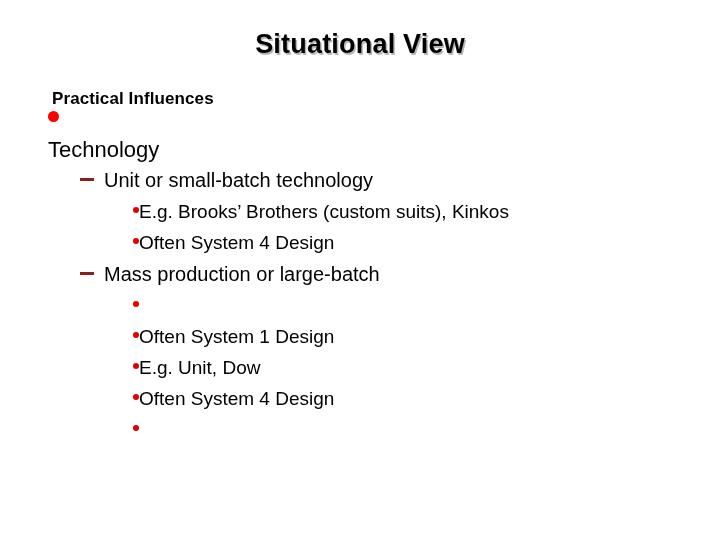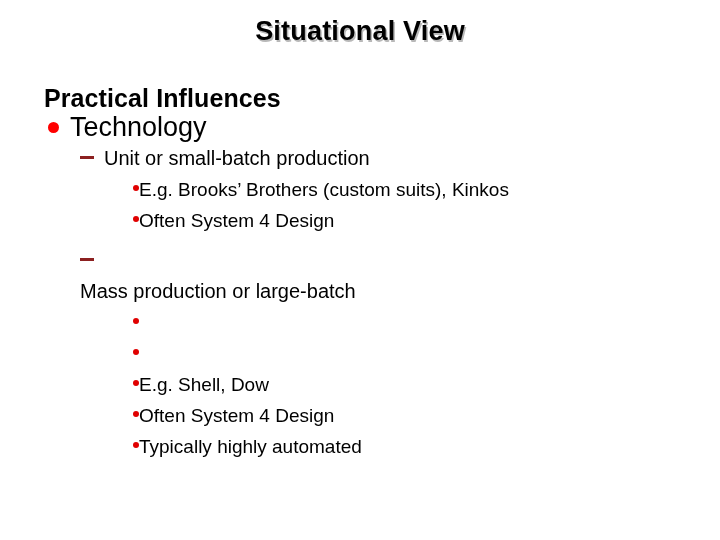--- a/index.html
+++ b/index.html
@@ -20,21 +20,21 @@
     left: 0; top: 0;
     width: 720px;
     height: 540px;
     background: #ffffff;
   }
 
   
   .slide-title {
     position: absolute;
     left: 0;
-    top: 16px;
+    top: 29px;
     width: 720px;
     text-align: center;
     font-size: 27px;
     font-weight: bold;
     color: #000000;
     letter-spacing: 0.2px;
     text-shadow: 1.5px 1.5px 0 #b8b8b8;
     white-space: nowrap;
   }
 
@@ -48,32 +48,33 @@
 
   .line {
     display: flex;
     align-items: baseline;
     white-space: nowrap;
     color: #000000;
   }
 
   
   .lvl0 {
-    font-size: 25px;
+    font-size: 17px;
     font-weight: bold;
     line-height: 27px;
-    margin-left: 0px;
+    margin-left: 8px;
   }
   .lvl0 .txt { letter-spacing: 0.1px; }
 
   
   .lvl1 {
-    font-size: 27px;
+    font-size: 22px;
     line-height: 31px;
     margin-left: 4px;
+    flex-direction: column;
   }
   .lvl1 .bullet {
     display: inline-block;
     width: 22px;
     flex: 0 0 22px;
     color: #ff0000;
     font-size: 16px;
     line-height: 1;
     position: relative;
     top: -3px;
@@ -124,21 +125,21 @@
     display: inline-block;
     width: 6px;
     height: 6px;
     border-radius: 50%;
     background: #e00000;
     position: relative;
     top: -5px;
   }
 
   
-  .gap-top { margin-top: 9px; flex-direction: column; }
+  .gap-top { margin-top: 1px; }
 </style>
 </head>
 <body>
 
 <div class="slide">
 
   <div class="slide-title">Situational View</div>
 
   <div class="body-block">
 
@@ -146,21 +147,21 @@
       <span class="txt">Practical Influences</span>
     </div>
 
     <div class="line lvl1">
       <span class="bullet"><span class="dot"></span></span>
       <span class="txt">Technology</span>
     </div>
 
     <div class="line lvl2">
       <span class="bullet"><span class="dash"></span></span>
-      <span class="txt">Unit or small-batch production</span>
+      <span class="txt">Unit or small-batch technology</span>
     </div>
 
     <div class="line lvl3">
       <span class="bullet"><span class="dot"></span></span>
       <span class="txt">E.g. Brooks’ Brothers (custom suits), Kinkos</span>
     </div>
 
     <div class="line lvl3">
       <span class="bullet"><span class="dot"></span></span>
       <span class="txt">Often System 4 Design</span>
@@ -170,32 +171,32 @@
       <span class="bullet"><span class="dash"></span></span>
       <span class="txt">Mass production or large-batch</span>
     </div>
 
     <div class="line lvl3">
       <span class="bullet"><span class="dot"></span></span>
     </div>
 
     <div class="line lvl3">
       <span class="bullet"><span class="dot"></span></span>
-    </div>
-
-
-    <div class="line lvl3">
-      <span class="bullet"><span class="dot"></span></span>
-      <span class="txt">E.g. Shell, Dow</span>
+      <span class="txt">Often System 1 Design</span>
+    </div>
+
+
+    <div class="line lvl3">
+      <span class="bullet"><span class="dot"></span></span>
+      <span class="txt">E.g. Unit, Dow</span>
     </div>
 
     <div class="line lvl3">
       <span class="bullet"><span class="dot"></span></span>
       <span class="txt">Often System 4 Design</span>
     </div>
 
     <div class="line lvl3">
       <span class="bullet"><span class="dot"></span></span>
-      <span class="txt">Typically highly automated</span>
     </div>
 
   </div>
 </div>
 
 </body></html>

